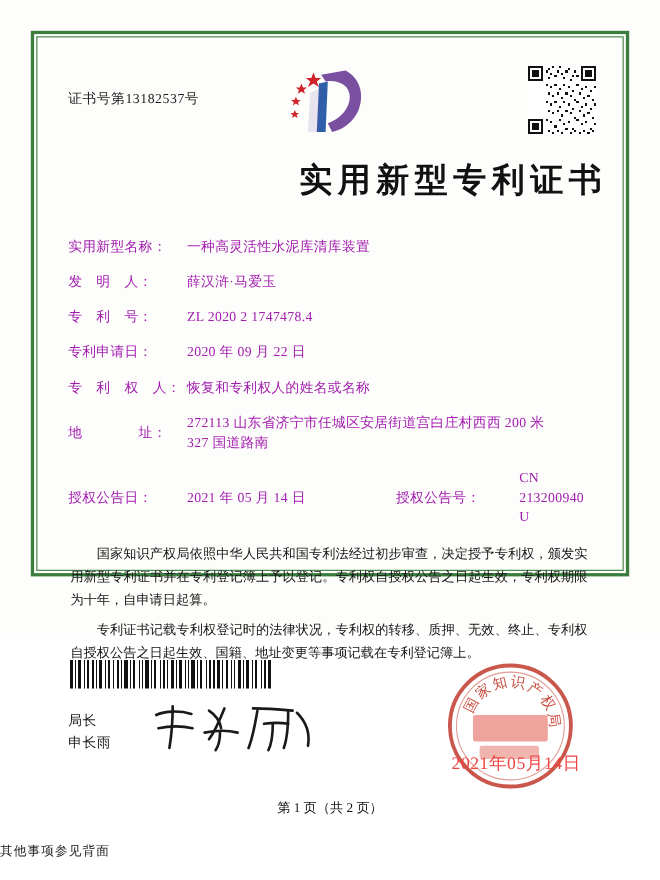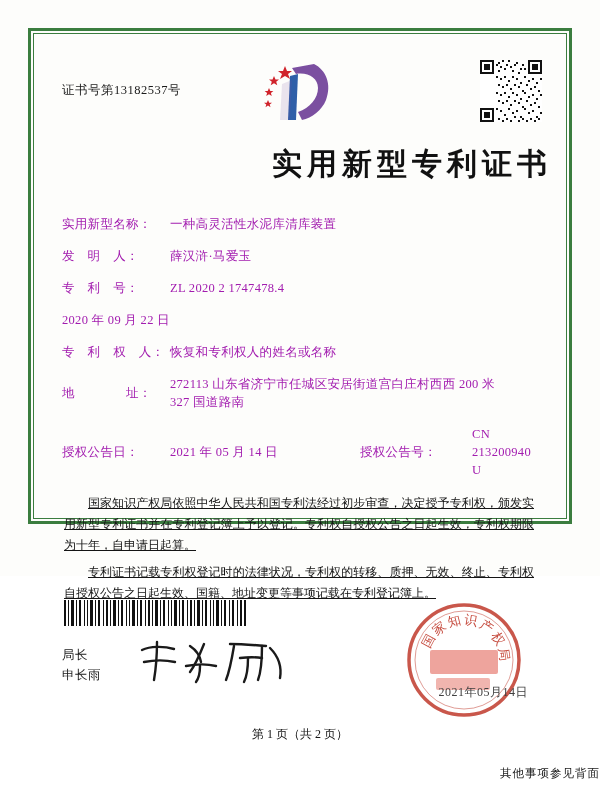--- a/index.html
+++ b/index.html
@@ -127,21 +127,20 @@
     flex: 1;
     letter-spacing: 0.3px;
   }
 
   .paragraphs {
     padding: 0 18px 0 16px;
     font-size: 12px;
     line-height: 21px;
     text-align: justify;
     color: #141414;
-    text-decoration: underline;
   }
   .paragraphs p {
     margin: 0 0 6px 0;
     text-indent: 24px;
   }
 
   
   .barcode {
     position: absolute;
     left: 62px;
@@ -172,41 +171,41 @@
     position: absolute;
     right: 74px;
     top: 598px;
     width: 124px;
     height: 124px;
   }
   .seal-date {
     position: absolute;
     right: 72px;
     top: 684px;
-    font-size: 12px;
-    color: #404040;
+    font-size: 16px;
+    color: #ef4444;
     letter-spacing: 0.5px;
   }
 
   .page-no {
     position: absolute;
     left: 0;
     right: 0;
     top: 726px;
     text-align: center;
     font-size: 12px;
     color: #141414;
   }
 
   .footer-note {
     position: absolute;
     left: 0;
     right: 0;
     top: 766px;
-    text-align: right;
+    text-align: left;
     font-size: 11.5px;
     color: #1a1a1a;
     letter-spacing: 1px;
   }
 </style>
 </head>
 <body>
 
 <div class="page">
 
@@ -353,20 +352,21 @@
         <div class="field-label">发　明　人：</div>
         <div class="field-value">薛汉浒·马爱玉</div>
       </div>
 
       <div class="field-row">
         <div class="field-label">专　利　号：</div>
         <div class="field-value">ZL 2020 2 1747478.4</div>
       </div>
 
       <div class="field-row">
+        <div class="field-label">专利申请日：</div>
         <div class="field-value">2020 年 09 月 22 日</div>
       </div>
 
       <div class="field-row">
         <div class="field-label">专　利　权　人：</div>
         <div class="field-value">恢复和专利权人的姓名或名称</div>
       </div>
 
       <div class="field-row">
         <div class="field-label">地　　　　址：</div>

